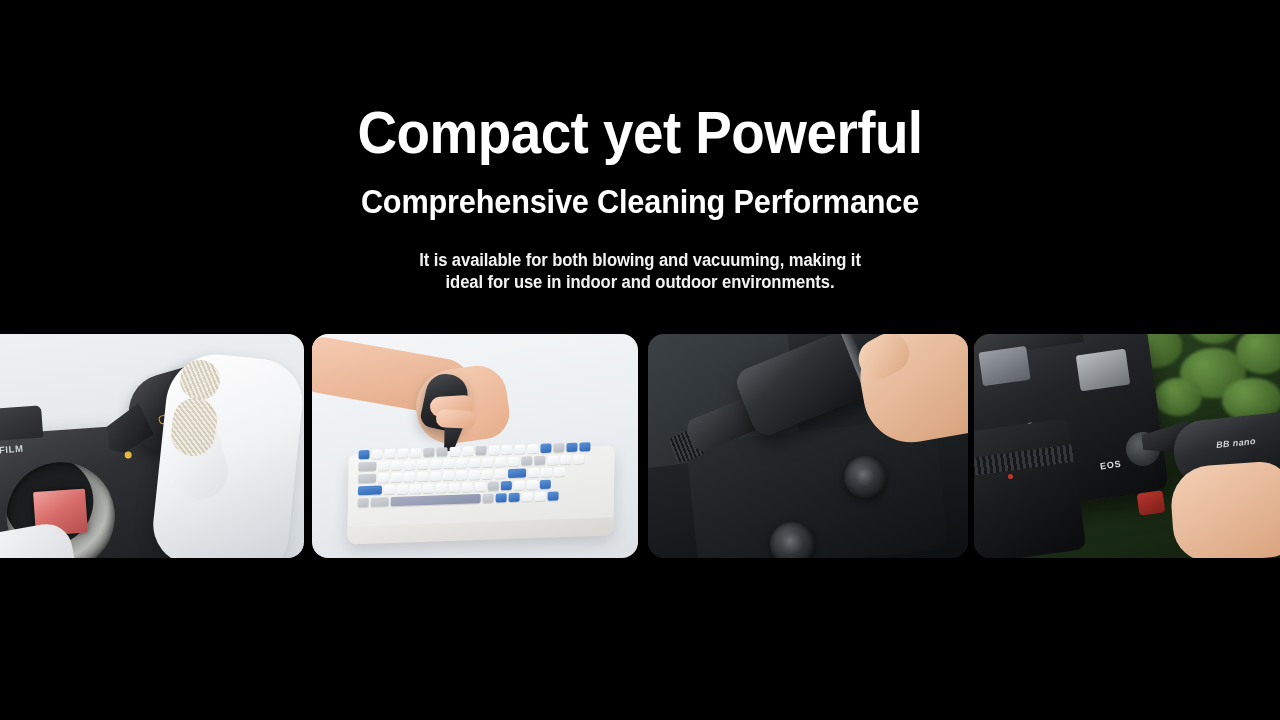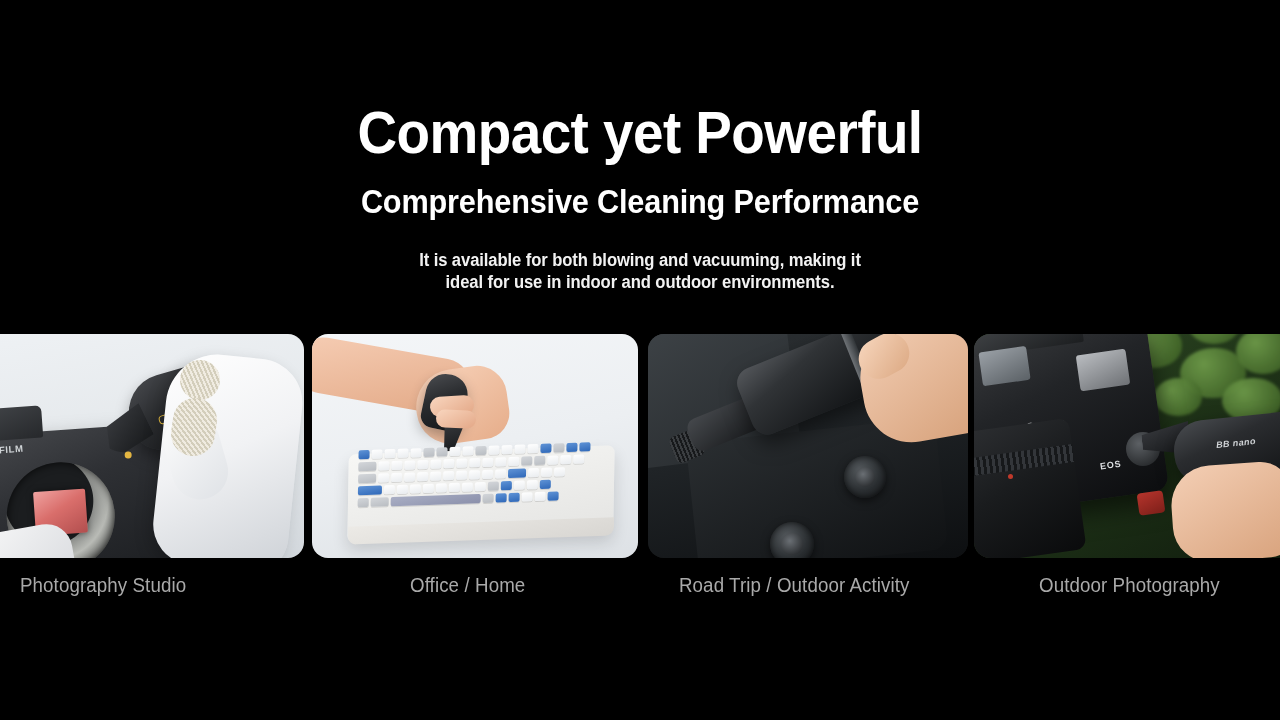--- a/index.html
+++ b/index.html
@@ -512,20 +512,14 @@
         <div class="strap-clip"></div>
         <div class="bb-nozzle"></div>
         <div class="bb-body"></div>
         <div class="bb-label">BB nano</div>
         <div class="hand4"></div>
       </div>
     </div>
 
   </div>
 
-  <div class="captions">
-    <div class="caption c1">Photography Studio</div>
-    <div class="caption c2">Office / Home</div>
-    <div class="caption c3">Road Trip / Outdoor Activity</div>
-    <div class="caption c4">Outdoor Photography</div>
-  </div>
 
 </div>
 
 </body></html>

